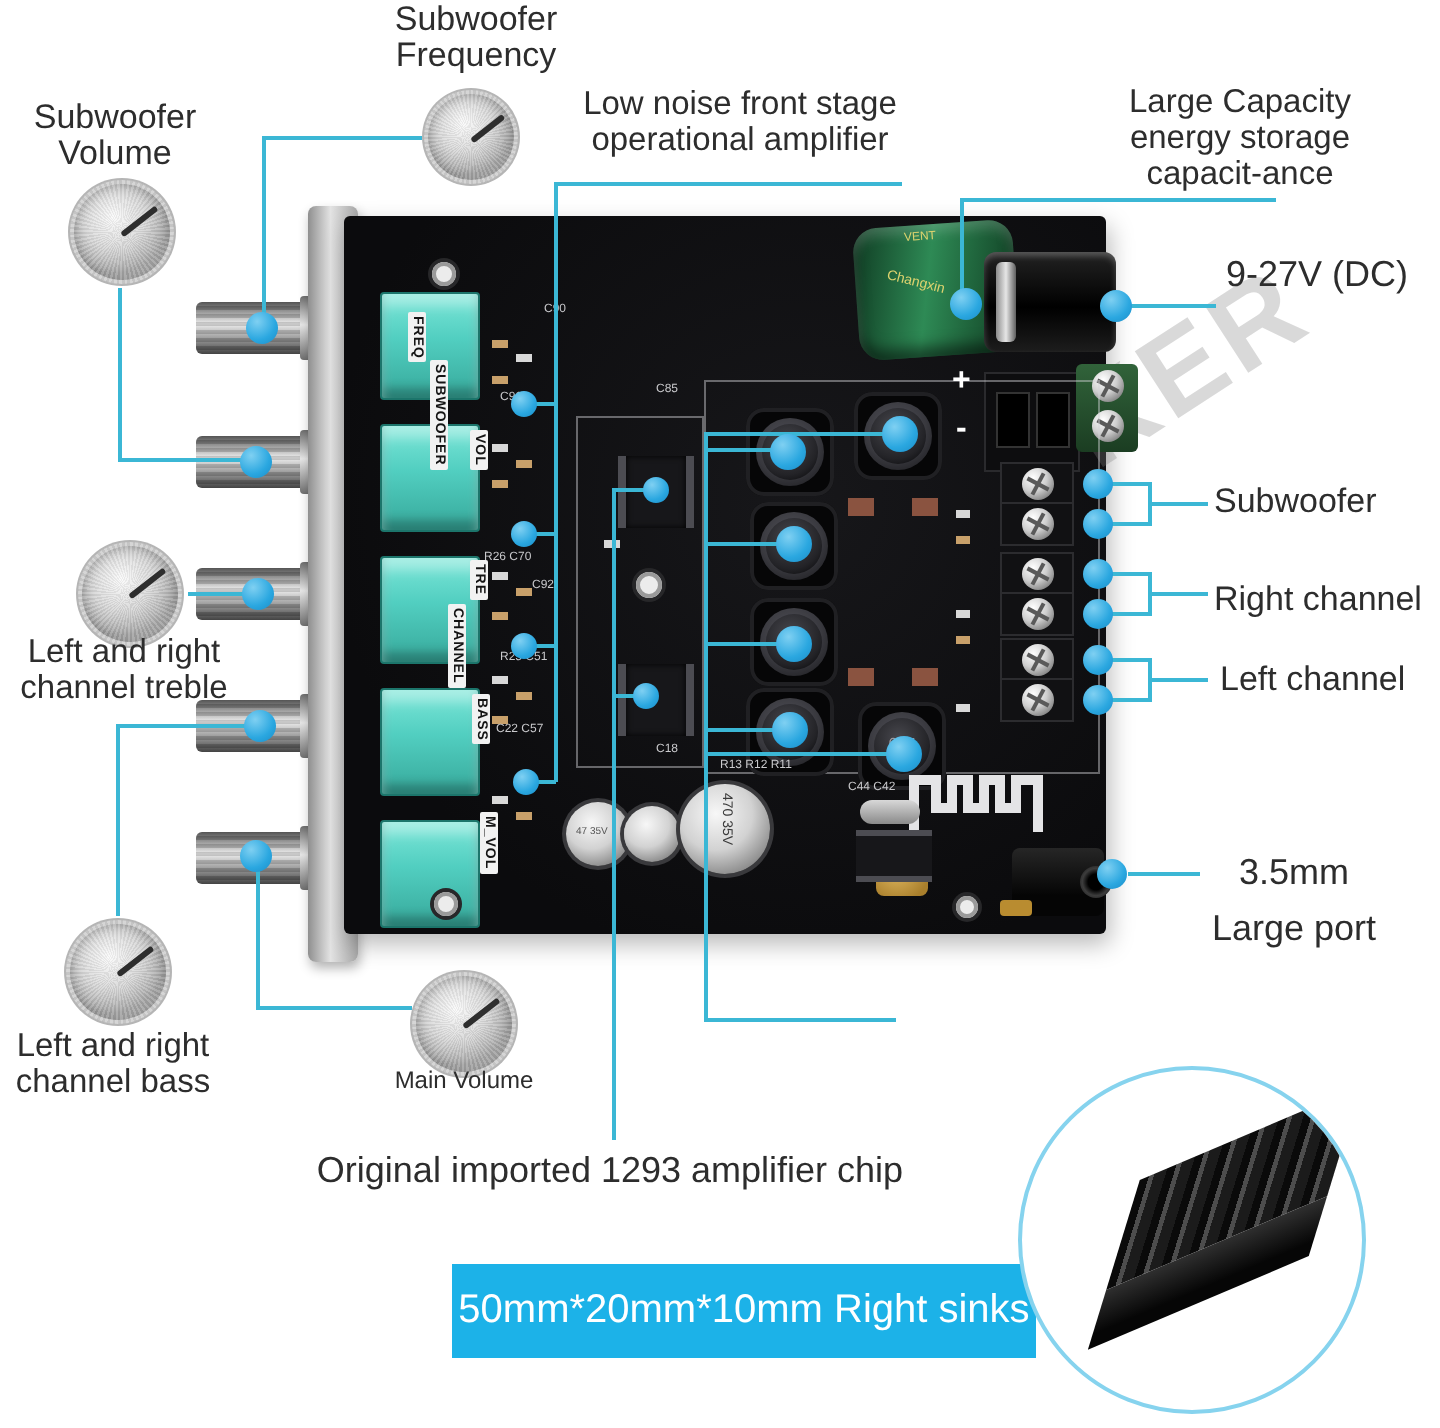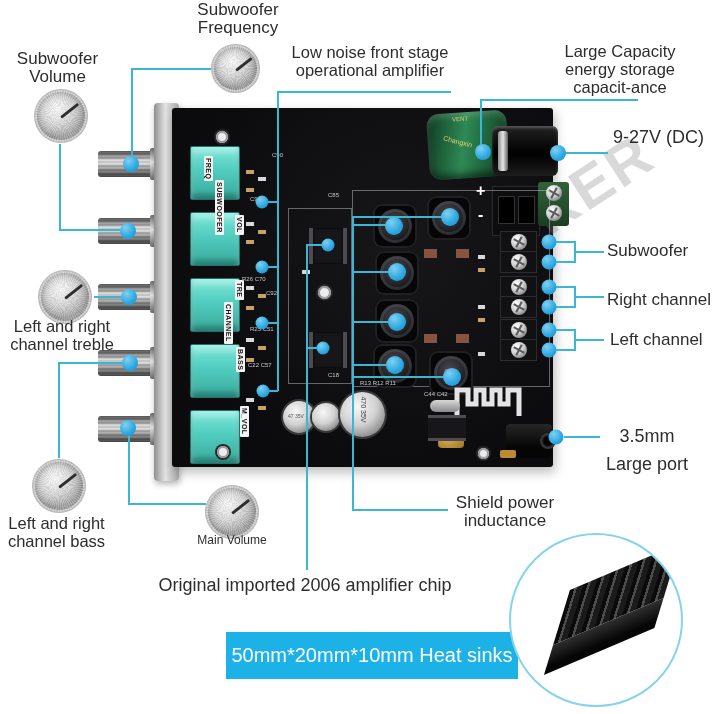--- a/index.html
+++ b/index.html
@@ -339,27 +339,25 @@
 capacit-ance</div>
   <div class="lbl left" style="left:613px;top:128px;width:100px;font-size:18px;">9-27V (DC)</div>
   <div class="lbl left" style="left:607px;top:242px;width:110px;">Subwoofer</div>
   <div class="lbl left" style="left:607px;top:291px;width:120px;">Right channel</div>
   <div class="lbl left" style="left:610px;top:331px;width:120px;">Left channel</div>
   <div class="lbl" style="left:0px;top:318px;width:124px;font-size:16.5px;">Left and right
 channel treble</div>
   <div class="lbl" style="left:0px;top:515px;width:113px;font-size:16.5px;">Left and right
 channel bass</div>
   <div class="lbl" style="left:172px;top:534px;width:120px;font-size:12px;">Main Volume</div>
-  <div class="lbl" style="left:145px;top:576px;width:320px;font-size:18px;">Original imported 2006 amplifier chip</div>
-  <div class="lbl" style="left:445px;top:494px;width:120px;">Shield power
-inductance</div>
+  <div class="lbl" style="left:145px;top:576px;width:320px;font-size:18px;">Original imported 1293 amplifier chip</div>
   <div class="lbl" style="left:597px;top:423px;width:100px;font-size:18px;line-height:1.55;">3.5mm
 Large port</div>
 
-  <div id="banner">50mm*20mm*10mm Heat sinks</div>
+  <div id="banner">50mm*20mm*10mm Right sinks</div>
   <div id="hs-circle">
     <div class="hs-wrap">
       <div class="hs-fins"></div>
       <div class="hs-front"></div>
     </div>
   </div>
 
 </div>
 
 </body></html>

